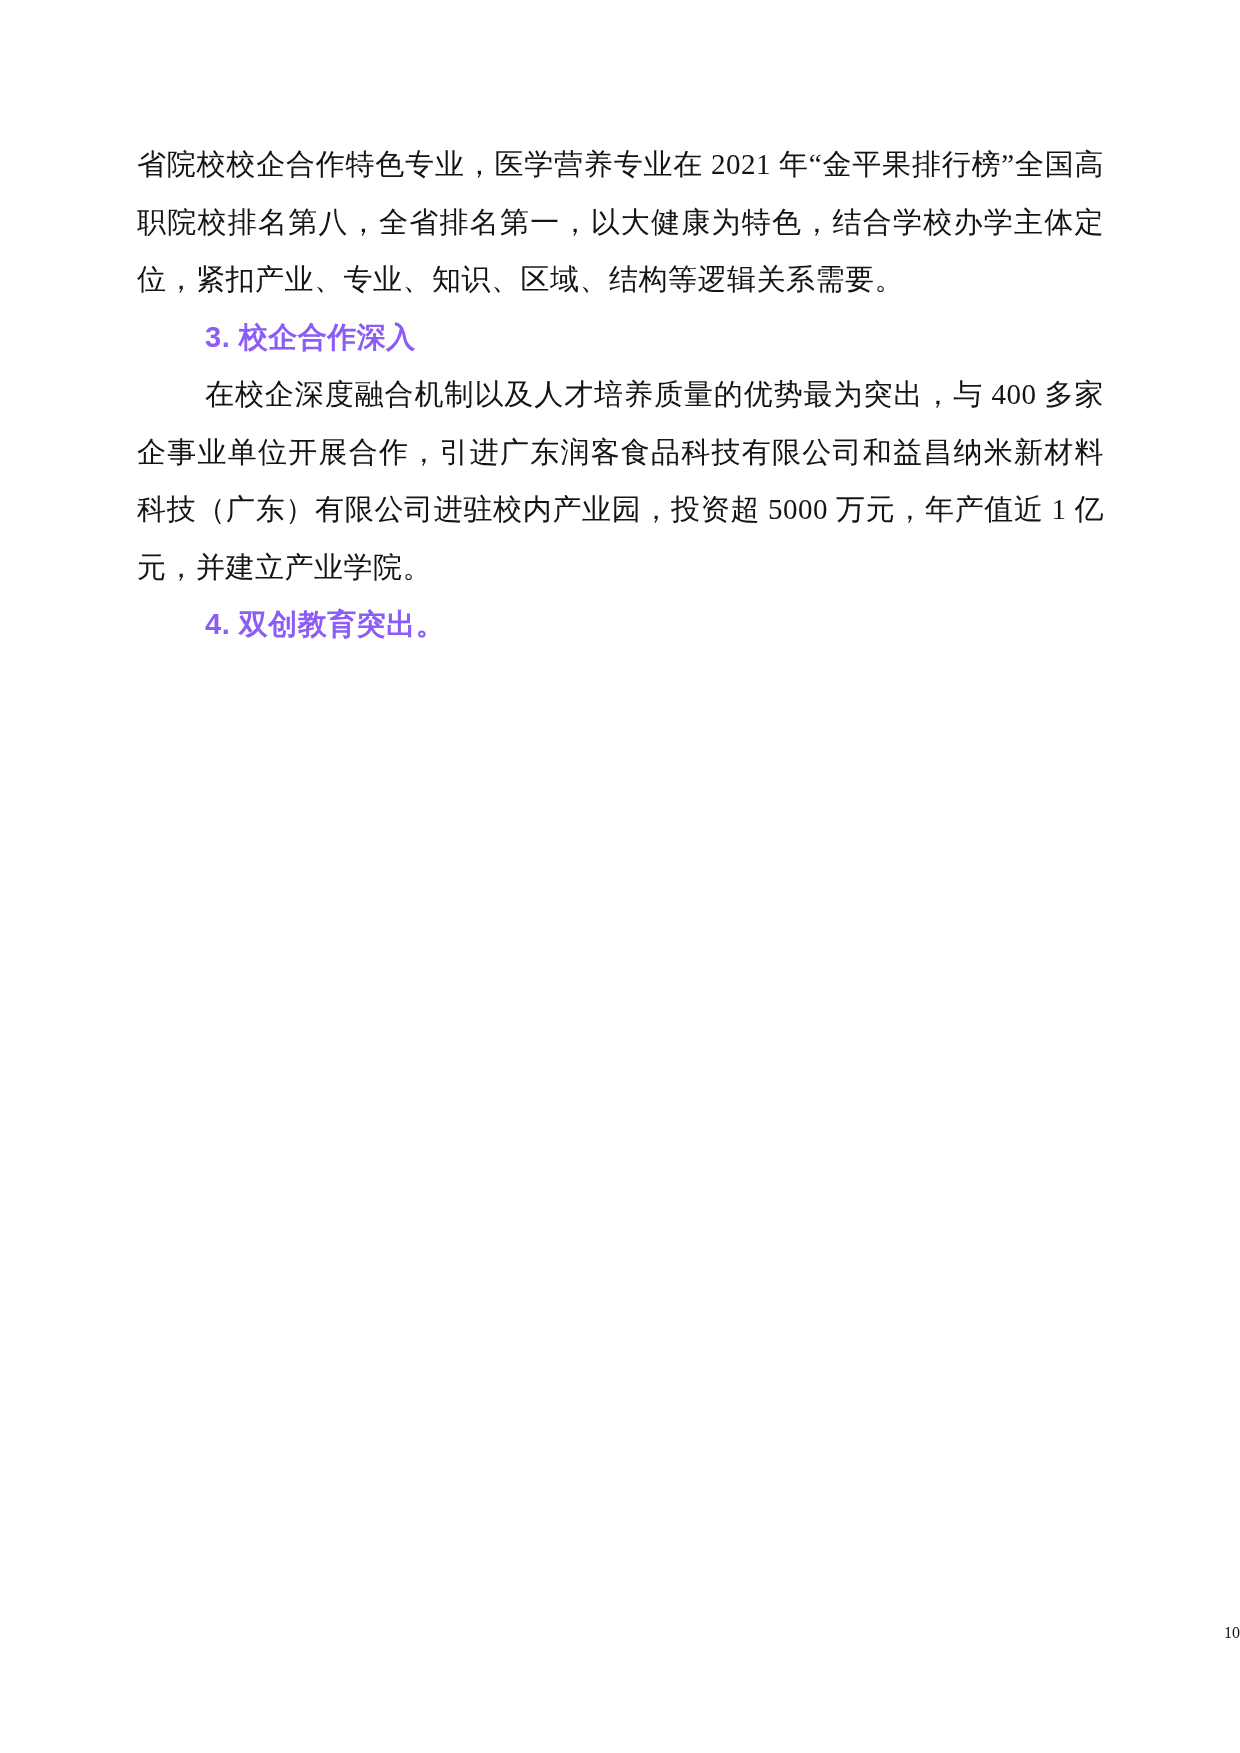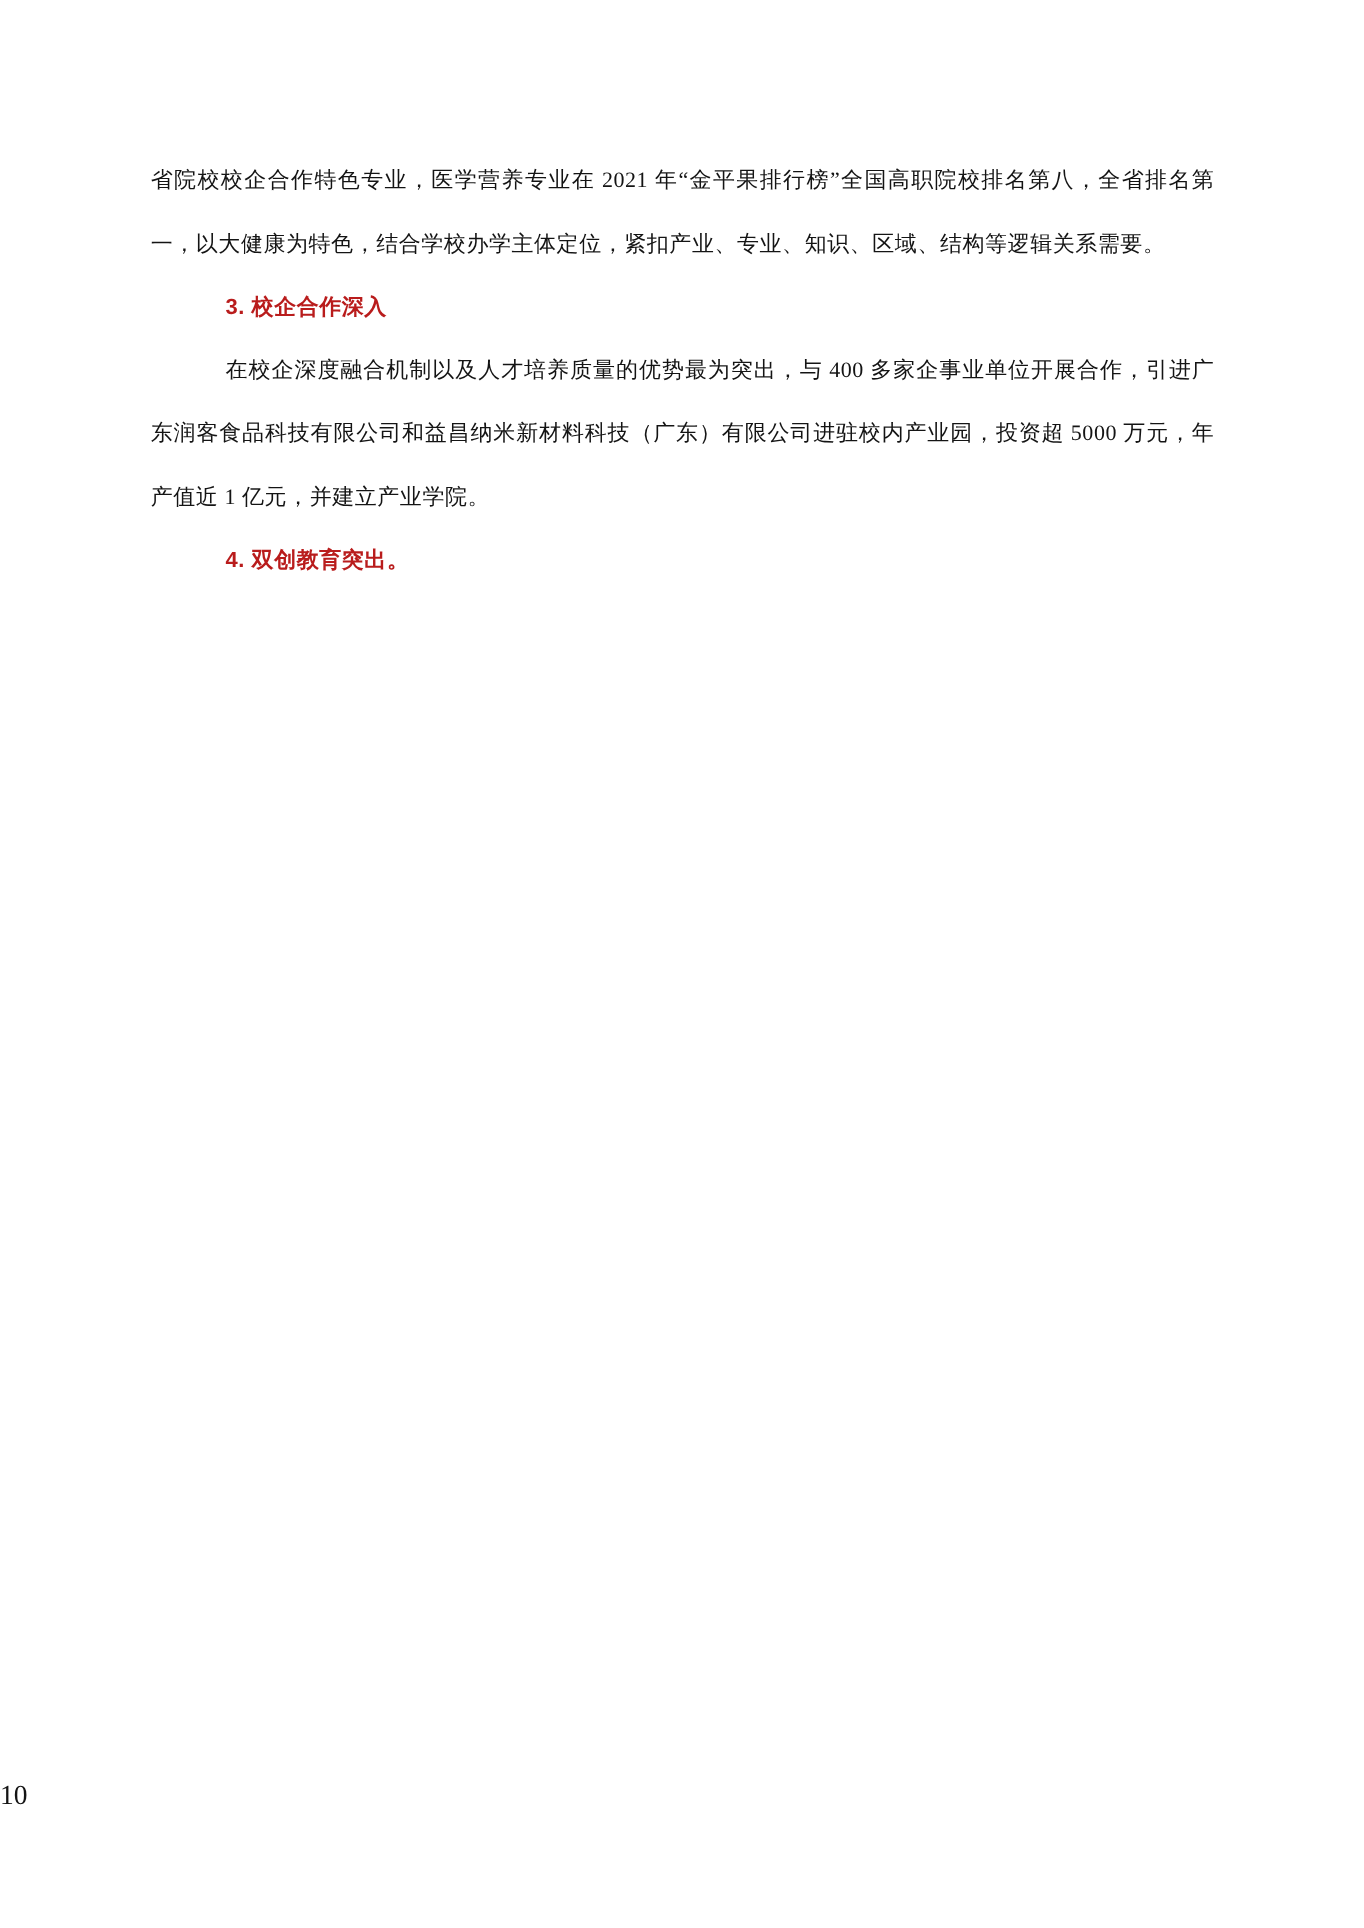--- a/index.html
+++ b/index.html
@@ -16,43 +16,43 @@
     font-family: "Liberation Serif", "DejaVu Serif", serif;
     overflow: hidden;
   }
   .content {
     position: absolute;
     left: 137px;
     top: 136px;
     width: 967px;
   }
   .block {
-    font-size: 20px;
+    font-size: 29px;
     line-height: 57.5px;
     text-align: justify;
     letter-spacing: 0.5px;
     margin: 0;
     color: #141414;
   }
   .block.indent {
     text-indent: 68px;
   }
   .heading {
     font-weight: 700;
     text-align: left;
     font-family: "Liberation Sans", "DejaVu Sans", sans-serif;
-    color: #b91c1c;
+    color: #8b5cf6;
   }
   .page-number {
     position: absolute;
     top: 1618px;
     left: 0;
     width: 100%;
-    text-align: left;
-    font-size: 25px;
+    text-align: right;
+    font-size: 16px;
     line-height: 30px;
     color: #141414;
   }
 </style>
 </head>
 <body>
 
 <div class="page">
   <div class="content">
     <p class="block">省院校校企合作特色专业，医学营养专业在 2021 年“金平果排行榜”全国高职院校排名第八，全省排名第一，以大健康为特色，结合学校办学主体定位，紧扣产业、专业、知识、区域、结构等逻辑关系需要。</p>

